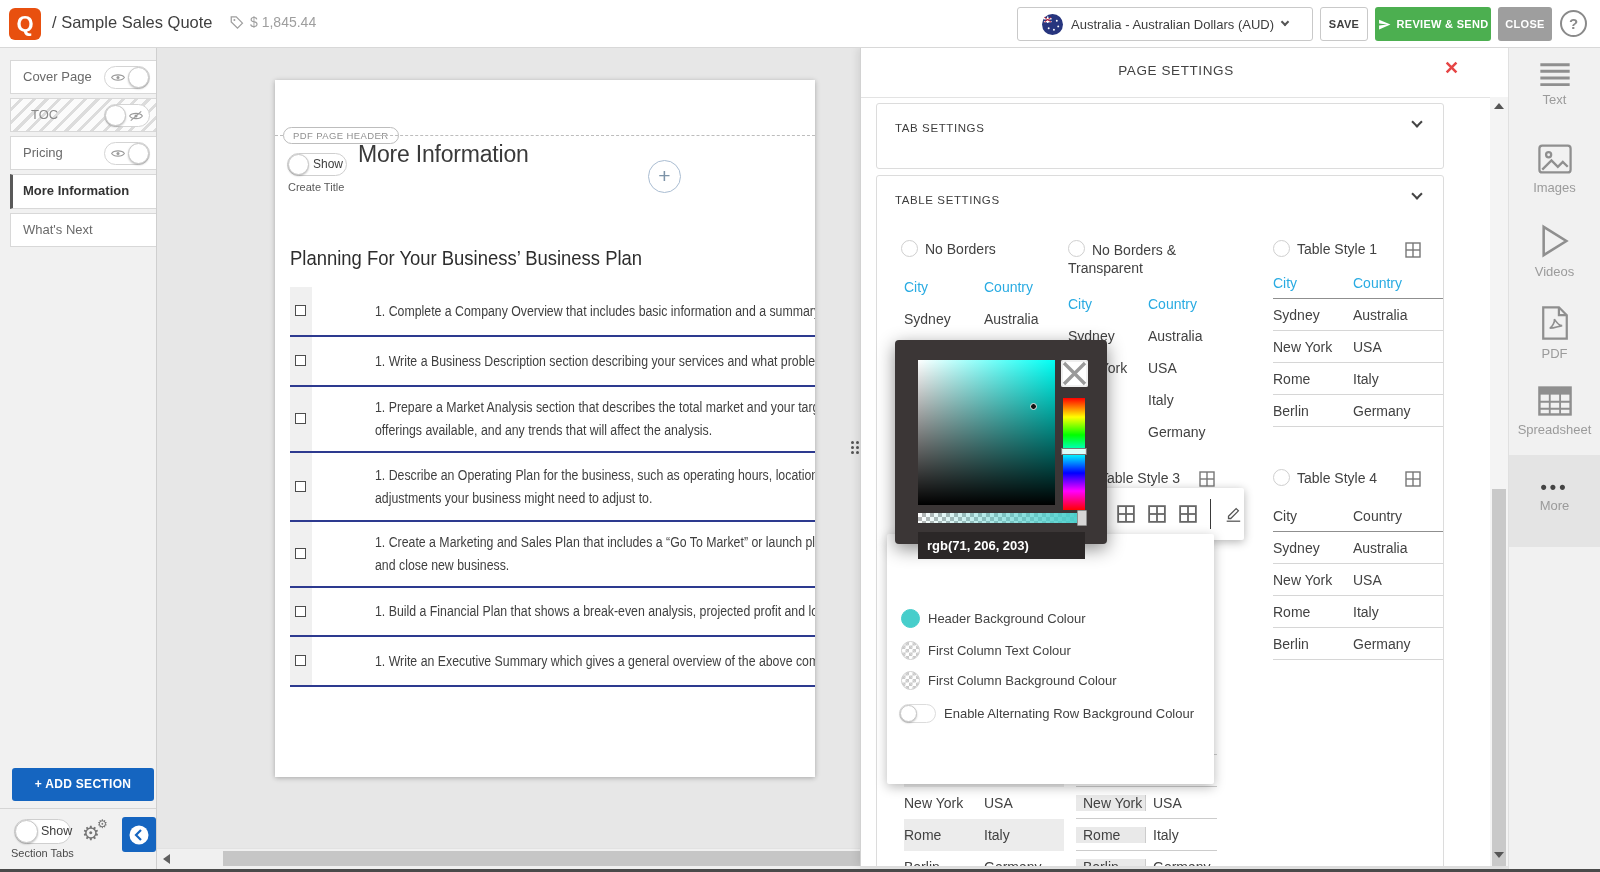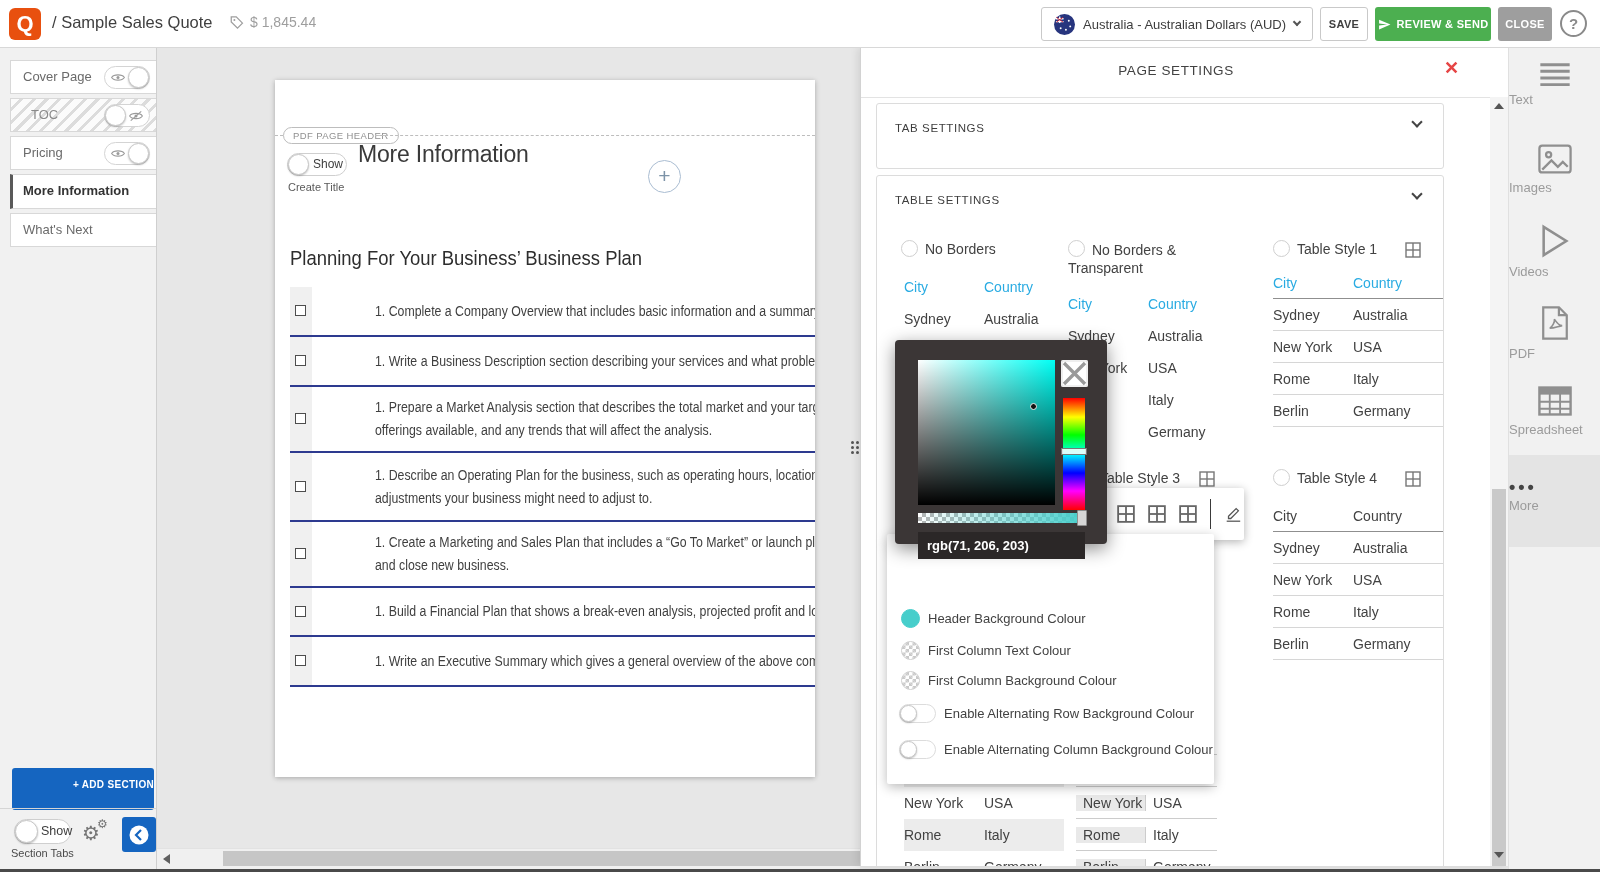--- a/index.html
+++ b/index.html
@@ -5,40 +5,40 @@
   * { margin:0; padding:0; box-sizing:border-box; }
   body { font-family:"Liberation Sans", sans-serif; background:#888; }
   #app { position:relative; width:1600px; height:872px; background:#e7e7e7; overflow:hidden; }
 
   
   #topbar { position:absolute; left:0; top:0; right:0; height:48px; background:#fff; border-bottom:1px solid #d8d8d8; z-index:40; }
   #logo { position:absolute; left:9px; top:8px; width:32px; height:32px; background:#e8500f; border-radius:6px; color:#fff; font-weight:bold; font-size:22px; text-align:center; line-height:32px; cursor:pointer; }
   #doc-title { position:absolute; left:52px; top:13px; font-size:16.5px; color:#3f3f3f; }
   #price-wrap { position:absolute; left:230px; top:14px; display:flex; align-items:center; gap:5px; color:#9e9e9e; font-size:14px; }
   #topbar-right { position:absolute; right:48px; top:7px; display:flex; gap:7px; align-items:center; height:34px; }
-  #currency { display:flex; align-items:center; gap:8px; height:34px; border:1px solid #c9c9c9; border-radius:3px; background:#fff; padding:0 12px; font-size:13px; color:#3d3d3d; cursor:pointer; }
+  #currency { display:flex; align-items:center; gap:8px; height:34px; border:1px solid #c9c9c9; border-radius:3px; background:#fff; padding:0 24px; font-size:13px; color:#3d3d3d; cursor:pointer; }
   .btn { height:34px; border-radius:3px; font-weight:bold; font-size:11px; display:flex; align-items:center; justify-content:center; cursor:pointer; letter-spacing:.3px; }
   #save-btn { width:48px; background:#fff; border:1px solid #c9c9c9; color:#3f3f3f; }
   #review-btn { width:116px; background:#4caf50; color:#fff; gap:6px; }
   #close-btn { width:54px; background:#9e9e9e; color:#fff; }
   #help-btn { position:absolute; right:13px; top:10px; width:27px; height:27px; border:2px solid #8a8a8a; border-radius:50%; color:#8a8a8a; font-weight:bold; font-size:15px; text-align:center; line-height:23px; cursor:pointer; }
   .chev { width:8px; height:8px; border-right:2px solid #444; border-bottom:2px solid #444; transform:rotate(45deg); display:inline-block; margin-top:-4px; }
 
   
   #sidebar { position:absolute; left:0; top:48px; width:157px; bottom:0; background:#f1f1f1; border-right:1px solid #cfcfcf; z-index:30; }
   .sec { position:relative; margin:0 0 4px 10px; width:146px; height:34px; background:#fff; border:1px solid #d8d8d8; border-right:none; font-size:13px; color:#6a6a6a; line-height:32px; padding-left:12px; cursor:pointer; }
   #sections { padding-top:12px; }
   .sec.striped { background:repeating-linear-gradient(135deg,#fbfbfb 0 6px,#dcdcdc 6px 9px); color:#8a8a8a;padding-left:20px; }
   .sec.active { font-weight:bold; color:#333; border-left:3px solid #595959; padding-left:10px; height:35px; }
   .pill { position:absolute; right:6px; top:5px; width:46px; height:23px; border:1px solid #d4d4d4; border-radius:12px; background:#fff; cursor:pointer; }
   .knob { position:absolute; top:0px; width:21px; height:21px; background:#fff; border:1px solid #c7c7c7; border-radius:50%; box-shadow:0 1px 2px rgba(0,0,0,.25); }
   .knob.r { right:0; } .knob.l { left:0; }
   .pill svg { position:absolute; top:4.5px; }
   .pill svg.l { left:6px; } .pill svg.r { right:6px; }
-  #add-section { position:absolute; left:12px; right:2px; top:720px; height:42px; background:#1565c0; color:#fff; font-weight:bold; font-size:10px; text-align:right; line-height:33px; border-radius:3px; cursor:pointer; letter-spacing:.3px; }
+  #add-section { position:absolute; left:12px; right:2px; top:720px; height:33px; background:#1565c0; color:#fff; font-weight:bold; font-size:12px; text-align:center; line-height:33px; border-radius:3px; cursor:pointer; letter-spacing:.3px; }
   #sidebar-footer { position:absolute; left:0; right:0; bottom:0; height:64px; border-top:1px solid #d5d5d5; }
   #show-pill { position:absolute; left:14px; top:10px; width:57px; height:25px; border:1px solid #cfcfcf; border-radius:13px; background:#fff; font-size:12.5px; color:#3d3d3d; cursor:pointer; }
   #show-pill .knob { width:23px; height:23px; left:0; top:0; }
   #show-pill span.lbl { position:absolute; left:26px; top:4px; }
   #section-tabs-label { position:absolute; left:11px; top:38px; font-size:11px; color:#4a4a4a; }
   #gears { position:absolute; left:82px; top:12px; color:#757575; cursor:pointer; font-family:"DejaVu Sans",sans-serif; }
   #gears .g1 { font-size:20px; } #gears .g2 { font-size:12px; position:absolute; left:15px; top:-4px; }
   #collapse-btn { position:absolute; left:122px; top:8px; width:34px; height:35px; background:#1565c0; border-radius:3px; cursor:pointer; display:flex; align-items:center; justify-content:center; }
 
   
@@ -121,21 +121,21 @@
   #picker-choose { position:absolute; left:125px; top:228px; color:#fff; font-size:13px; font-weight:bold; letter-spacing:.5px; cursor:pointer; }
 
   
   #vscroll { position:absolute; right:0; top:49px; bottom:0; width:18px; background:#f4f4f4; cursor:pointer; }
   #vthumb { position:absolute; left:2px; width:14px; top:392px; height:383px; background:#c9c9c9; cursor:grab; }
   #varrow-up { position:absolute; left:4px; top:6px; width:0; height:0; border-bottom:6px solid #555; border-left:5px solid transparent; border-right:5px solid transparent; }
   #varrow-down { position:absolute; left:4px; bottom:8px; width:0; height:0; border-top:6px solid #555; border-left:5px solid transparent; border-right:5px solid transparent; }
 
   
   #toolbar { position:absolute; left:1508px; top:48px; width:92px; bottom:0; background:#f1f1f1; border-left:1px solid #e0e0e0; z-index:12; }
-  .titem { position:absolute; left:0; right:0; text-align:left; cursor:pointer; color:#9b9b9b; font-size:13px; }
+  .titem { position:absolute; left:0; right:0; text-align:center; cursor:pointer; color:#9b9b9b; font-size:13px; }
   .titem .ic { display:block; margin:0 auto 6px; }
   #ti-more { background:#e4e4e4; padding-top:22px; height:92px; }
   .dots { letter-spacing:3px; font-size:18px; color:#444; font-weight:bold; }
 
   #bottom-edge { position:absolute; left:0; right:0; bottom:0; height:3px; background:#4a4a4a; z-index:50; }
 </style>
 </head>
 <body>
 
 <div id="app">
@@ -539,26 +539,20 @@
       <div class="opt-item" style="top:137px;">
         <span class="swatch checker"></span>
         <span>First Column Background Colour</span>
       </div>
       <div class="opt-item" style="top:170px; left:12px;">
         <span class="mini-toggle">
             <span class="knob"></span>
           </span>
         <span>Enable Alternating Row Background Colour</span>
       </div>
-      <div class="opt-item" style="top:206px; left:12px;">
-        <span class="mini-toggle">
-            <span class="knob"></span>
-          </span>
-        <span>Enable Alternating Column Background Colour</span>
-      </div>
     </div>
 
     <div id="vscroll">
       <span id="varrow-up"></span>
       <span id="vthumb"></span>
       <span id="varrow-down"></span>
     </div>
   </div>
 
   <div id="picker">

